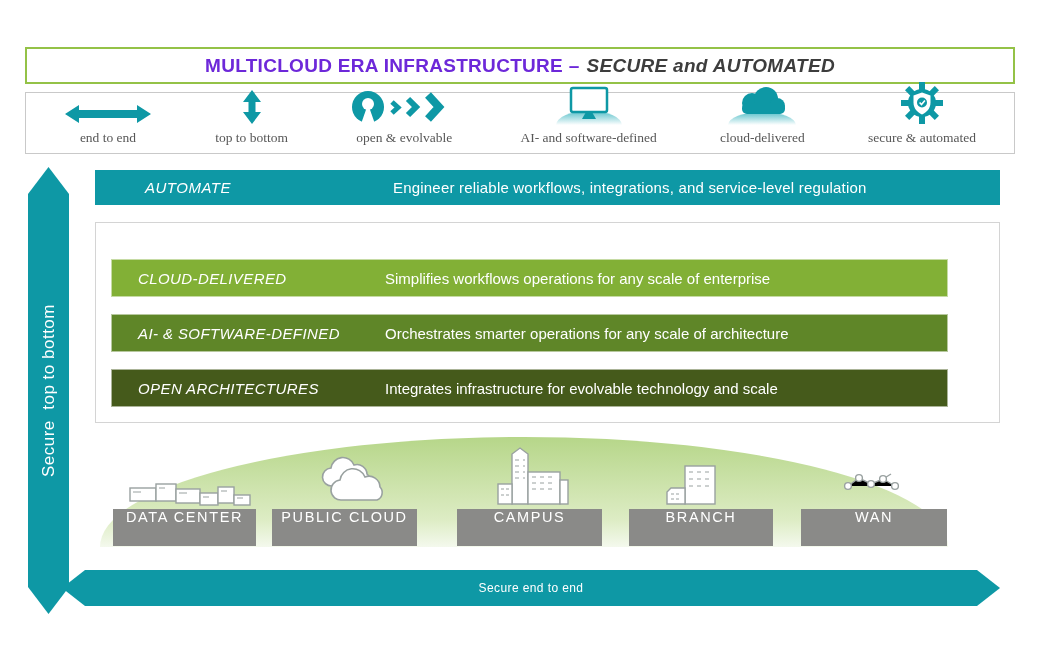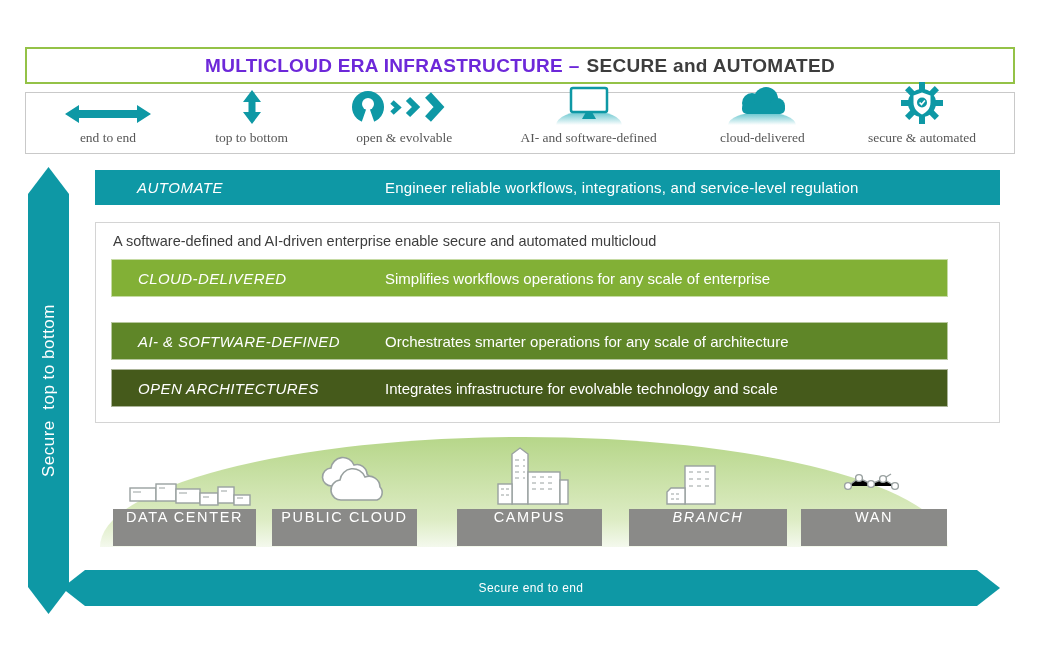--- a/index.html
+++ b/index.html
@@ -9,21 +9,21 @@
     font-family:"Liberation Sans", sans-serif; overflow:hidden;
   }
 
   
   .title-box {
     position:absolute; left:25px; top:47px; width:990px; height:37px;
     border:2px solid #94c247; background:#fff;
     display:flex; align-items:center; justify-content:center; gap:7px;
   }
   .title-main { font-size:19px; font-weight:bold; color:#6d28d9; letter-spacing:.3px; }
-  .title-italic { font-size:19px; font-weight:bold; color:#3d3d3d; letter-spacing:.3px; }
+  .title-italic { font-size:19px; font-weight:bold; font-style:italic; color:#3d3d3d; letter-spacing:.3px; }
 
   
   .features-box {
     position:absolute; left:25px; top:92px; width:990px; height:62px;
     border:1px solid #c9c9c9; background:#fff;
     display:flex; justify-content:space-between; padding:0 38px;font-family:Liberation Serif, serif;
   }
   .feature {
     display:flex; flex-direction:column; align-items:center;
     justify-content:flex-end; padding-bottom:7px; gap:5px;
@@ -39,54 +39,54 @@
     display:flex; align-items:center; justify-content:center;
   }
   .v-arrow span {
     writing-mode:vertical-rl; transform:rotate(180deg);
     color:#fff; font-size:17px; letter-spacing:.5px; white-space:pre;
   }
 
   
   .automate {
     position:absolute; left:95px; top:170px; width:905px; height:35px;
-    background:#0e98a5; color:#fff; display:flex; align-items:center; font-size:15px;
+    background:#0e98a5; color:#fff; display:flex; align-items:center; font-size:15px;padding-left:8px;
   }
   .automate .bar-label { font-style:italic; margin-left:42px; width:248px; letter-spacing:.5px; }
   .automate .bar-desc { letter-spacing:.2px; }
 
   
   .ent-box {
     position:absolute; left:95px; top:222px; width:905px; height:201px;
     border:1px solid #d4d4d4; background:#fff;
   }
   .ent-caption { position:absolute; left:17px; top:10px; font-size:14.5px; color:#3d3d3d; }
   .layer {
     position:absolute; left:15px; width:837px; height:38px;
     display:flex; align-items:center; color:#fff; font-size:15px;
     border:1px solid rgba(255,255,255,.55);
   }
   .layer .bar-label { font-style:italic; margin-left:26px; width:247px; letter-spacing:.4px; }
   .layer-0 { top:36px;  background:#82b036; }
-  .layer-1 { top:91px;  background:#5f8628;margin-top:8px; }
+  .layer-1 { top:91px;  background:#5f8628; }
   .layer-2 { top:146px; background:#455a1b; }
 
   
   .hill { position:absolute; left:100px; top:435px; z-index:1; }
 
   
   .domain-box {
     position:absolute; top:509px; height:37px; background:#8a8a88; z-index:3;
     color:#fff; font-size:14.5px; letter-spacing:1.6px;
     display:flex; align-items:flex-start; justify-content:center;
   }
   .db-0 { left:113px; width:143px; }
   .db-1 { left:272px; width:145px; }
   .db-2 { left:457px; width:145px; }
-  .db-3 { left:629px; width:158px;font-style:italic; }
+  .db-3 { left:629px; width:144px; }
   .db-4 { left:801px; width:146px; }
   .domain-icon { position:absolute; z-index:2; }
 
   
   .h-arrow {
     position:absolute; left:62px; top:570px; width:938px; height:36px;
     background:#0e98a5; z-index:5;
     clip-path:polygon(23px 0, calc(100% - 23px) 0, 100% 50%, calc(100% - 23px) 100%, 23px 100%, 0 50%);
     display:flex; align-items:center; justify-content:center;
   }
@@ -201,21 +201,20 @@
   <div class="v-arrow">
     <span>Secure  top to bottom</span>
   </div>
 
   <div class="automate">
     <span class="bar-label">AUTOMATE</span>
     <span class="bar-desc">Engineer reliable workflows, integrations, and service-level regulation</span>
   </div>
 
   <div class="ent-box">
-    <div class="ent-caption">A software-defined and AI-driven enterprise enable secure and automated multicloud</div>
 
     <div class="layer layer-0">
       <span class="bar-label">CLOUD-DELIVERED</span>
       <span class="bar-desc">Simplifies workflows operations for any scale of enterprise</span>
     </div>
     <div class="layer layer-1">
       <span class="bar-label">AI- &amp; SOFTWARE-DEFINED</span>
       <span class="bar-desc">Orchestrates smarter operations for any scale of architecture</span>
     </div>
     <div class="layer layer-2">

